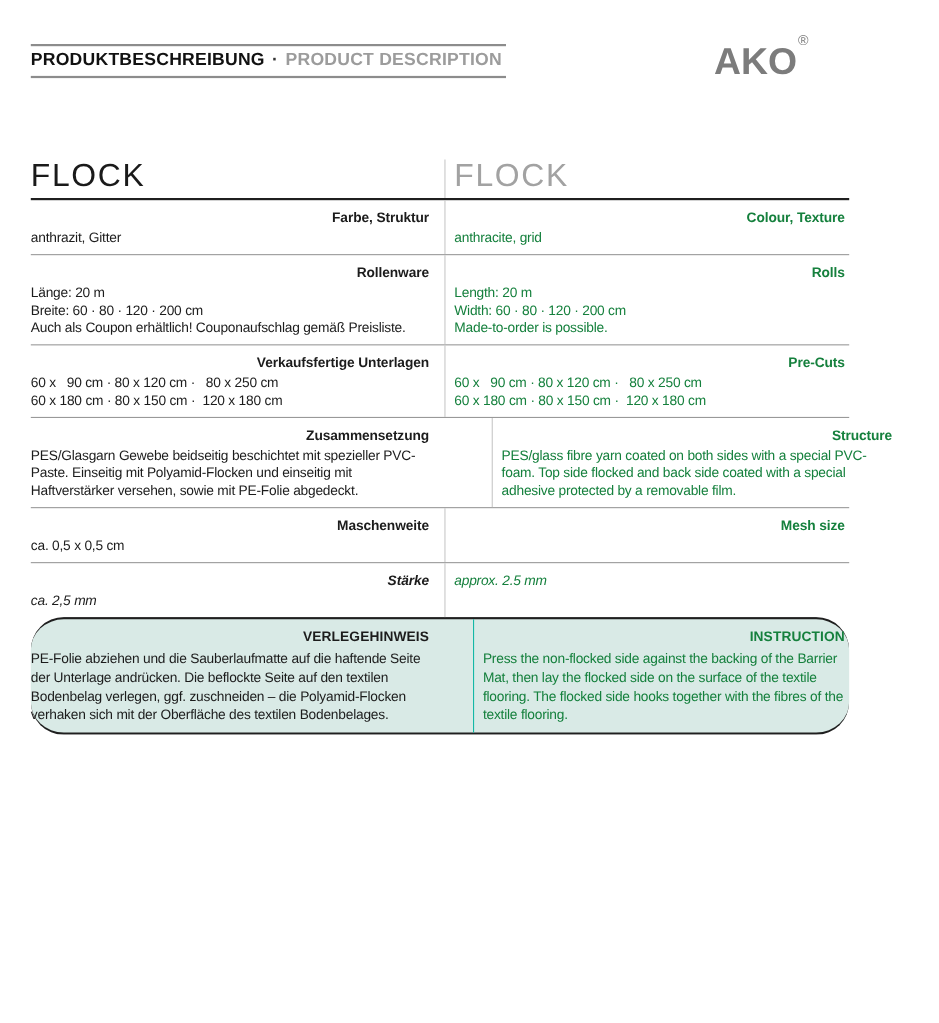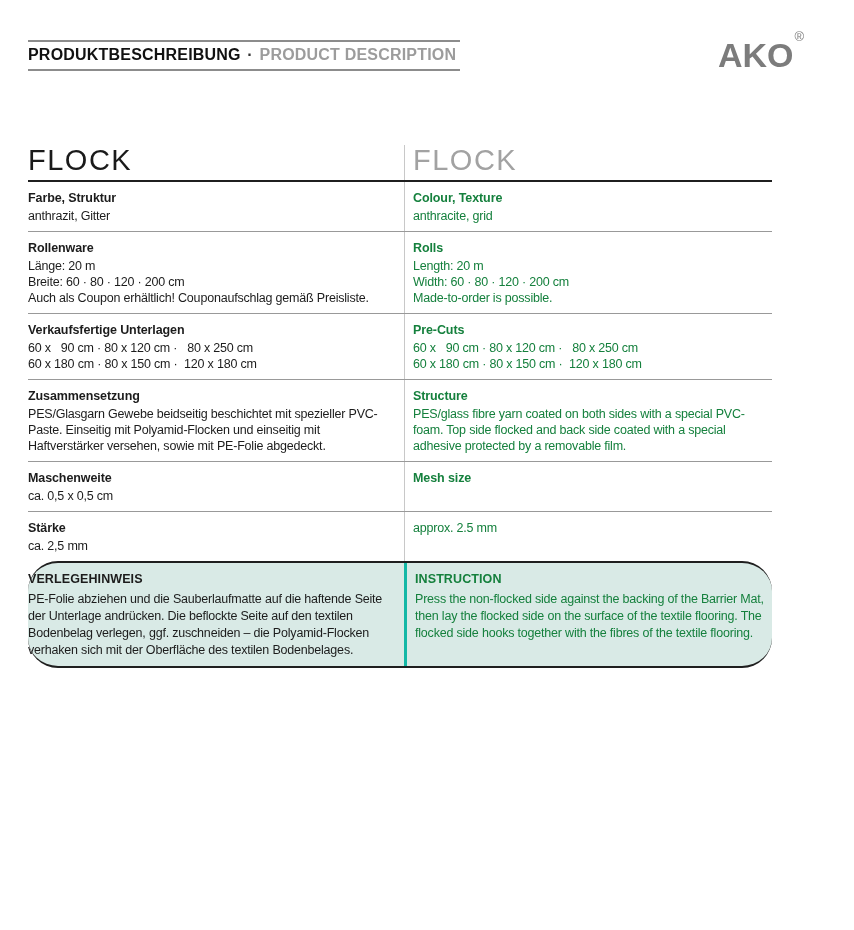--- a/index.html
+++ b/index.html
@@ -29,21 +29,21 @@
     font-weight: bold;
     letter-spacing: 0.2px;
     color: #111111;
     white-space: nowrap;
   }
   .header-title .en-part { color: #9c9c9c; }
   .header-title .sep { color: #333333; padding: 0 2px; }
 
   .logo {
     position: absolute;
-    left: 718px;
+    left: 649px;
     top: 34px;
     color: #7c7c7c;
     font-weight: 900;
     font-size: 34px;
     letter-spacing: 0px;
     line-height: 34px;
     white-space: nowrap;
   }
   .logo sup {
     font-size: 13px;
@@ -76,56 +76,57 @@
   .title-row h2 {
     font-size: 29px;
     font-weight: 200;
     letter-spacing: 1.5px;
     line-height: 31px;
     color: #1a1a1a;
   }
   .title-row .cell.right h2 { color: #a2a2a2; }
 
   .spec-row { border-bottom: 1px solid #999999; }
-  .spec-row.last { border-bottom: none; }
+  .spec-row.last { border-bottom: none; font-style: italic; }
 
   .spec-row h3, .instruction-row h3 {
     font-size: 12.5px;
     font-weight: bold;
     letter-spacing: -0.1px;
     line-height: 16px;
     margin-bottom: 2px;
     color: #1c1c1c;
+    text-align: right;
   }
   .spec-row p, .instruction-row p {
     font-size: 12.5px;
     letter-spacing: -0.2px;
     line-height: 16px;
     color: #1c1c1c;
   }
   .pre { white-space: pre-wrap; }
   .note { font-size: 10.8px; line-height: 16px; }
   .cell.right h3, .cell.right p { color: #15803d; }
 
   .r-farbe   { min-height: 47px; }
   .r-rollen  { min-height: 76px; }
   .r-precut  { min-height: 64px; }
-  .r-zusammen{ min-height: 75px; }
+  .r-zusammen{ min-height: 75px; gap: 43px; }
   .r-masche  { min-height: 49px; }
   .r-staerke { min-height: 46px; }
 
   
   .instruction-row {
     background: #d9eae6;
     border-top: 2px solid #1f1f1f;
     border-bottom: 2px solid #1f1f1f;
     min-height: 96px;
     border-radius: 30px;
   }
-  .instruction-row .cell.right { border-left: 3px solid #14b8a6; }
+  .instruction-row .cell.right { border-left: 1px solid #14b8a6; margin-left: 26px; }
   .instruction-row h3 { margin-bottom: 4px; letter-spacing: 0.1px; }
   .instruction-row p { line-height: 17px; }
 </style>
 </head>
 <body>
 
 <div class="page">
 
   <div class="header-title">
     <h1><span>PRODUKTBESCHREIBUNG</span><span class="sep"> <span>·</span> </span><span class="en-part">PRODUCT DESCRIPTION</span></h1>

